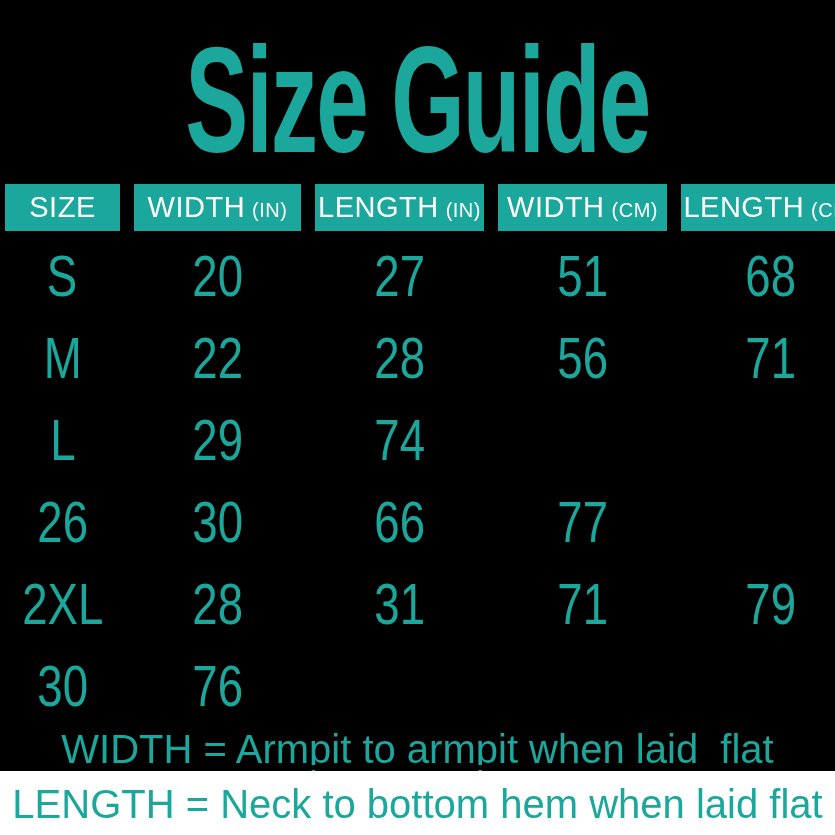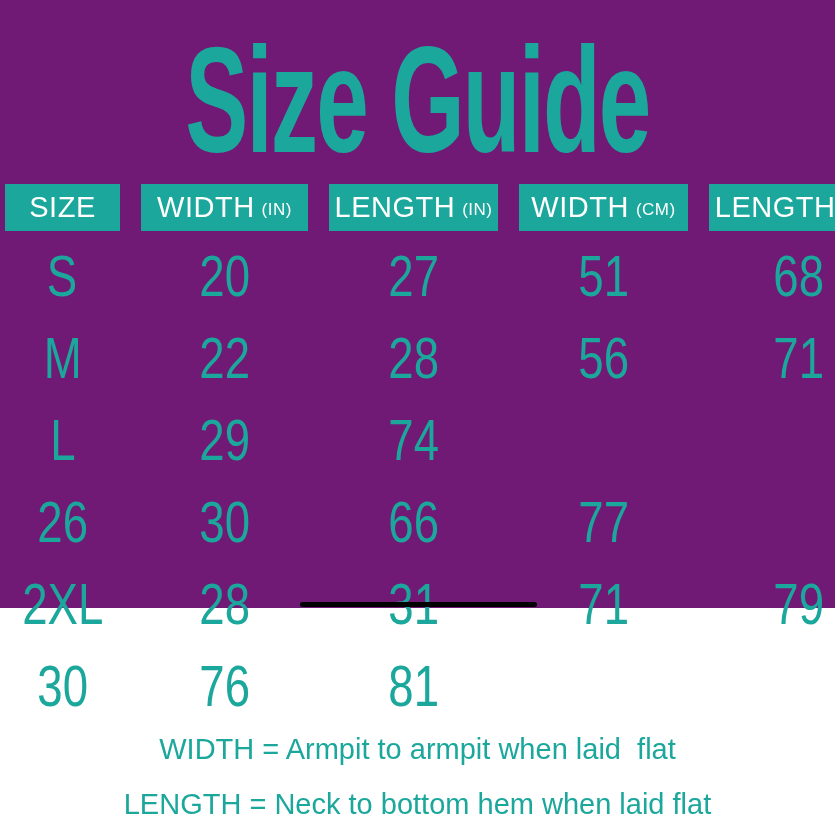--- a/index.html
+++ b/index.html
@@ -4,21 +4,21 @@
 <style>
   :root { --accent: #1BA79B; }
   * { box-sizing: border-box; }
   html, body { margin: 0; padding: 0; }
   body {
     width: 835px; height: 835px;
     background: #ffffff;
     font-family: "Liberation Sans", sans-serif;
     overflow: hidden;
   }
-  .page { position: relative; width: 835px; height: 608px; background: #701a75; }
+  .page { position: relative; width: 835px; height: 771px; background: #000000; }
 
   
   .title-wrap {
     position: absolute; top: 14px; left: 0; width: 835px; height: 172px;
     display: flex; align-items: center; justify-content: center;
   }
   .title {
     color: var(--accent);
     font-weight: 700;
     font-size: 150px;
@@ -27,53 +27,53 @@
     display: inline-block;
     transform: scaleX(0.63);
     transform-origin: center;
   }
 
   
   .size-table { position: absolute; left: 5px; top: 184px; width: 823px; }
   .grid {
     display: grid;
     grid-template-columns: 115px 167px 169px 169px 179px;
-    column-gap: 21px;
+    column-gap: 14px;
   }
   .th {
     background: var(--accent);
     height: 47px;
     display: flex; align-items: center; justify-content: center;
     color: #ffffff;
     font-size: 29px;
     letter-spacing: 0.5px;
     white-space: nowrap;
   }
-  .th .unit { font-size: 17px; margin-left: 7px; margin-top: 5px; letter-spacing: 0.5px; }
+  .th .unit { font-size: 20px; margin-left: 7px; margin-top: 5px; letter-spacing: 0.5px; }
   .th .unit:empty { display: none; }
 
   .tbody { margin-top: 4px; }
   .tr { height: 82px; }
   .td {
     display: flex; align-items: center; justify-content: center;
     color: var(--accent);
     font-size: 57px;
     font-weight: 400;
   }
   .td .cell-text { display: inline-block; transform: scaleX(0.8); white-space: nowrap; }
 
   
   .notes {
     position: absolute; top: 722px; left: 0; width: 835px;
     text-align: center;
     color: var(--accent);
   }
   .note-line {
     height: 55px; line-height: 55px;
-    font-size: 29px;
+    font-size: 40px;
     white-space: pre;
     text-align: center;
   }
 
   
   .home-indicator {
     position: absolute; bottom: 1px; left: 50%;
     width: 237px; height: 5px;
     margin-left: -118px;
     background: #000000;
@@ -197,23 +197,20 @@
           </div>
       </div>
 
       <div class="grid tr">
         <div class="td">
             <span class="cell-text">30</span>
           </div>
         <div class="td">
             <span class="cell-text">76</span>
           </div>
-        <div class="td">
-            <span class="cell-text">81</span>
-          </div>
       </div>
 
     </div>
   </div>
 
   <div class="notes">
     <div class="note-line">WIDTH = Armpit to armpit when laid  flat</div>
     <div class="note-line">LENGTH = Neck to bottom hem when laid flat</div>
   </div>
 

